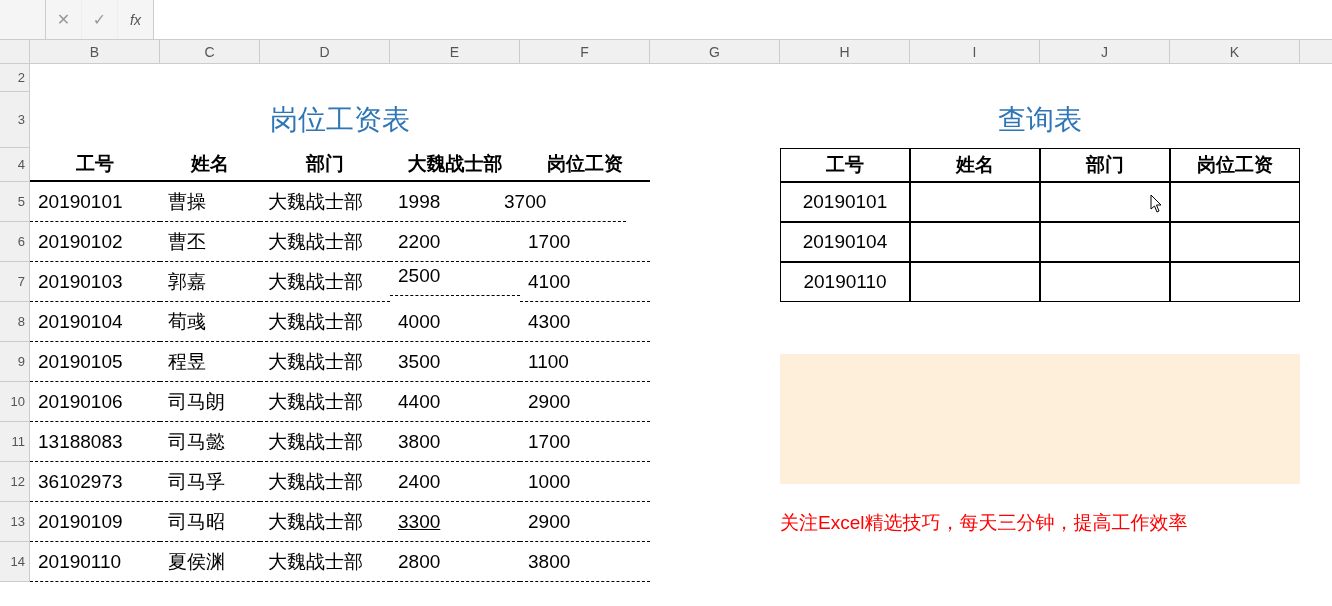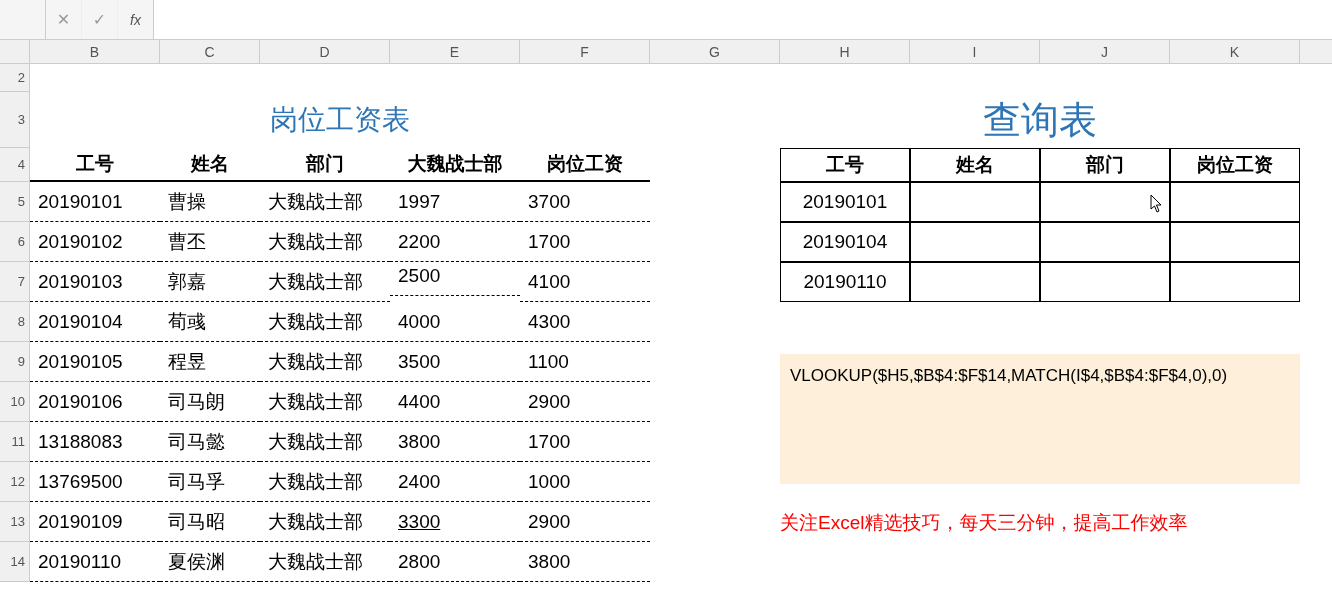--- a/index.html
+++ b/index.html
@@ -37,21 +37,21 @@
 .cH { width: 130px; }
 .cI { width: 130px; }
 .cJ { width: 130px; }
 .cK { width: 130px; }
 
 
 .cell { position: absolute; display: flex; align-items: center; padding: 0 8px; font-size: 18px; }
 
 
 .title1 { color: #2E75B6; font-size: 28px; font-weight: 400; }
-.title2 { color: #2E75B6; font-size: 38px; font-weight: 400; }
+.title2 { color: #2E75B6; font-size: 28px; font-weight: 400; }
 
 
 .lth { font-weight: bold; font-size: 19px; }
 .ltcell { font-size: 19px; }
 .dashed-b { border-bottom: 1px dashed #000; }
 .solid-thick-b { border-bottom: 2px solid #000; }
 
 
 .qcell { border: 1px solid #000; display: flex; align-items: center; justify-content: center; font-size: 19px; background: #fff; }
 .qhead { font-weight: bold; }
@@ -113,22 +113,22 @@
     <div class="cell lth solid-thick-b" style="left:30px;top:84px;width:130px;height:34px;justify-content:center">工号</div>
     <div class="cell lth solid-thick-b" style="left:160px;top:84px;width:100px;height:34px;justify-content:center">姓名</div>
     <div class="cell lth solid-thick-b" style="left:260px;top:84px;width:130px;height:34px;justify-content:center">部门</div>
     <div class="cell lth solid-thick-b" style="left:390px;top:84px;width:130px;height:34px;justify-content:center">大魏战士部</div>
     <div class="cell lth solid-thick-b" style="left:520px;top:84px;width:130px;height:34px;justify-content:center">岗位工资</div>
 
     <div id="left-rows">
         <div class="cell ltcell dashed-b" style="left: 30px; top: 118px; width: 130px; height: 40px;">20190101</div>
         <div class="cell ltcell dashed-b" style="left: 160px; top: 118px; width: 100px; height: 40px;">曹操</div>
         <div class="cell ltcell dashed-b" style="left: 260px; top: 118px; width: 130px; height: 40px;">大魏战士部</div>
-        <div class="cell ltcell dashed-b" style="left: 390px; top: 118px; width: 130px; height: 40px;">1997</div>
-        <div class="cell ltcell dashed-b" style="left: 520px; top: 118px; width: 130px; height: 40px;">3700</div>
+        <div class="cell ltcell dashed-b" style="left: 390px; top: 118px; width: 130px; height: 40px;">1998</div>
+        <div class="cell ltcell dashed-b" style="left: 496px; top: 118px; width: 130px; height: 40px;">3700</div>
         <div class="cell ltcell dashed-b" style="left: 30px; top: 158px; width: 130px; height: 40px;">20190102</div>
         <div class="cell ltcell dashed-b" style="left: 160px; top: 158px; width: 100px; height: 40px;">曹丕</div>
         <div class="cell ltcell dashed-b" style="left: 260px; top: 158px; width: 130px; height: 40px;">大魏战士部</div>
         <div class="cell ltcell dashed-b" style="left: 390px; top: 158px; width: 130px; height: 40px;">2200</div>
         <div class="cell ltcell dashed-b" style="left: 520px; top: 158px; width: 130px; height: 40px;">1700</div>
         <div class="cell ltcell dashed-b" style="left: 30px; top: 198px; width: 130px; height: 40px;">20190103</div>
         <div class="cell ltcell dashed-b" style="left: 160px; top: 198px; width: 100px; height: 40px;">郭嘉</div>
         <div class="cell ltcell dashed-b" style="left: 260px; top: 198px; width: 130px; height: 40px;">大魏战士部</div>
         <div class="cell ltcell dashed-b" style="left: 390px; top: 192px; width: 130px; height: 40px;">2500</div>
         <div class="cell ltcell dashed-b" style="left: 520px; top: 198px; width: 130px; height: 40px;">4100</div>
@@ -145,21 +145,21 @@
         <div class="cell ltcell dashed-b" style="left: 30px; top: 318px; width: 130px; height: 40px;">20190106</div>
         <div class="cell ltcell dashed-b" style="left: 160px; top: 318px; width: 100px; height: 40px;">司马朗</div>
         <div class="cell ltcell dashed-b" style="left: 260px; top: 318px; width: 130px; height: 40px;">大魏战士部</div>
         <div class="cell ltcell dashed-b" style="left: 390px; top: 318px; width: 130px; height: 40px;">4400</div>
         <div class="cell ltcell dashed-b" style="left: 520px; top: 318px; width: 130px; height: 40px;">2900</div>
         <div class="cell ltcell dashed-b" style="left: 30px; top: 358px; width: 130px; height: 40px;">13188083</div>
         <div class="cell ltcell dashed-b" style="left: 160px; top: 358px; width: 100px; height: 40px;">司马懿</div>
         <div class="cell ltcell dashed-b" style="left: 260px; top: 358px; width: 130px; height: 40px;">大魏战士部</div>
         <div class="cell ltcell dashed-b" style="left: 390px; top: 358px; width: 130px; height: 40px;">3800</div>
         <div class="cell ltcell dashed-b" style="left: 520px; top: 358px; width: 130px; height: 40px;">1700</div>
-        <div class="cell ltcell dashed-b" style="left: 30px; top: 398px; width: 130px; height: 40px;">13769500</div>
+        <div class="cell ltcell dashed-b" style="left: 30px; top: 398px; width: 130px; height: 40px;">36102973</div>
         <div class="cell ltcell dashed-b" style="left: 160px; top: 398px; width: 100px; height: 40px;">司马孚</div>
         <div class="cell ltcell dashed-b" style="left: 260px; top: 398px; width: 130px; height: 40px;">大魏战士部</div>
         <div class="cell ltcell dashed-b" style="left: 390px; top: 398px; width: 130px; height: 40px;">2400</div>
         <div class="cell ltcell dashed-b" style="left: 520px; top: 398px; width: 130px; height: 40px;">1000</div>
         <div class="cell ltcell dashed-b" style="left: 30px; top: 438px; width: 130px; height: 40px;">20190109</div>
         <div class="cell ltcell dashed-b" style="left: 160px; top: 438px; width: 100px; height: 40px;">司马昭</div>
         <div class="cell ltcell dashed-b" style="left: 260px; top: 438px; width: 130px; height: 40px;">大魏战士部</div>
         <div class="cell ltcell dashed-b" style="left: 390px; top: 438px; width: 130px; height: 40px; text-decoration: underline;">3300</div>
         <div class="cell ltcell dashed-b" style="left: 520px; top: 438px; width: 130px; height: 40px;">2900</div>
         <div class="cell ltcell dashed-b" style="left: 30px; top: 478px; width: 130px; height: 40px;">20190110</div>
@@ -185,21 +185,20 @@
         <div class="qcell" style="position: absolute; left: 910px; top: 158px; width: 130px; height: 40px;"></div>
         <div class="qcell" style="position: absolute; left: 1040px; top: 158px; width: 130px; height: 40px;"></div>
         <div class="qcell" style="position: absolute; left: 1170px; top: 158px; width: 130px; height: 40px;"></div>
         <div class="qcell" style="position: absolute; left: 780px; top: 198px; width: 130px; height: 40px;">20190110</div>
         <div class="qcell" style="position: absolute; left: 910px; top: 198px; width: 130px; height: 40px;"></div>
         <div class="qcell" style="position: absolute; left: 1040px; top: 198px; width: 130px; height: 40px;"></div>
         <div class="qcell" style="position: absolute; left: 1170px; top: 198px; width: 130px; height: 40px;"></div>
       </div>
 
     <div class="formula-box" style="left:780px;top:290px;width:520px;height:130px">
-      <div>VLOOKUP($H5,$B$4:$F$14,MATCH(I$4,$B$4:$F$4,0),0)</div>
     </div>
 
     <div class="red-note" style="left:780px;top:446px;width:540px">关注Excel精选技巧，每天三分钟，提高工作效率</div>
 
     <div class="cursor-icon" style="left:1150px;top:130px">
       <svg viewBox="0 0 14 20">
           <path d="M1 1 L1 15 L4.5 12 L7 18 L9 17 L6.5 11 L11 11 Z" fill="#fff" stroke="#000" stroke-width="1"></path>
         </svg>
     </div>
   </div>

